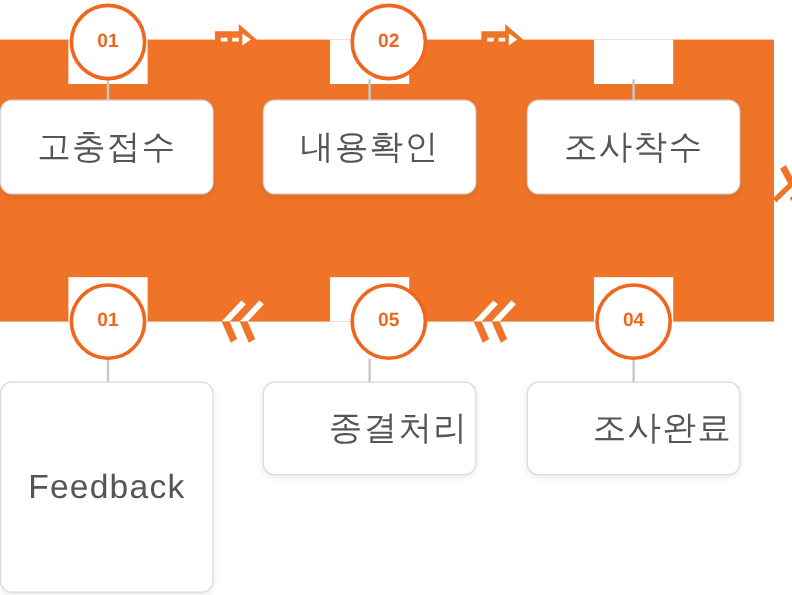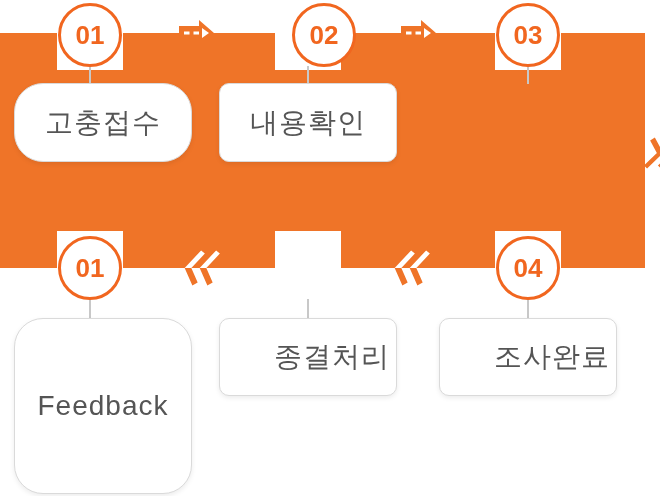--- a/index.html
+++ b/index.html
@@ -16,21 +16,21 @@
     overflow:hidden;font-family:"Liberation Sans","DejaVu Sans",sans-serif;
   }
   .band{position:absolute;left:0;top:33px;width:645px;height:235px;background:var(--band);z-index:1;}
   .notch{position:absolute;width:66px;height:37px;background:#ffffff;z-index:2;}
   .notch.top{top:33px;}
   .notch.bottom{top:231px;}
   .circle{
     position:absolute;width:64px;height:64px;border-radius:50%;
     background:#ffffff;border:3px solid var(--accent);z-index:4;
     display:flex;align-items:center;justify-content:center;
-    color:var(--accent);font-size:26px;font-weight:bold;
+    color:var(--accent);font-size:16px;font-weight:bold;
   }
   .circle.top{top:3px;}
   .circle.bottom{top:236px;}
   .connector{position:absolute;width:2px;background:var(--connector);z-index:3;}
   .connector.top{top:66px;height:18px;}
   .connector.bottom{top:299px;height:20px;}
   .box{
     position:absolute;background:#ffffff;border:1px solid var(--box-border);
     border-radius:10px;box-shadow:0 2px 5px rgba(0,0,0,0.08);z-index:3;
     display:flex;align-items:center;justify-content:center;
@@ -43,21 +43,21 @@
   .chevron-wrap{position:absolute;top:249px;width:34px;height:38px;z-index:3;}
   .chevron-wrap svg{position:absolute;left:0;top:0;transform:skewX(-14deg);}
   .chev-white{clip-path:inset(0 0 19px 0);}
   .chev-orange{clip-path:inset(19px 0 0 0);}
   .wrap-chevron{position:absolute;left:645px;top:137px;width:30px;height:32px;z-index:3;}
   .wrap-chevron svg{transform:skewX(-14deg);}
   
   .c1 .notch,.c1-notch{left:57px;} .c2-notch{left:275px;} .c3-notch{left:495px;}
   .c1-circ{left:58px;} .c2-circ{left:292px;} .c3-circ{left:496px;}
   .c1-conn{left:89px;} .c2-conn{left:307px;} .c3-conn{left:527px;}
-  .c1-box{left:14px;border-radius:29px;} .c2-box{left:219px;} .c3-box{left:439px;}
+  .c1-box{left:0;} .c2-box{left:219px;} .c3-box{left:439px;}
 </style>
 </head>
 <body>
 
 <div class="stage">
 
   <div class="band"></div>
 
   <div class="notch top c1-notch"></div>
   <div class="notch top c2-notch"></div>
@@ -91,24 +91,24 @@
   </div>
 
   <div class="dash-arrow" style="left:401px;">
     <svg width="36" height="28" viewBox="0 0 36 28">
       <polygon points="0,7 20,7 20,1 35,14 20,27 20,21 0,21" fill="#EF7428"></polygon>
       <line x1="5" y1="14" x2="21" y2="14" stroke="#ffffff" stroke-width="3.2" stroke-dasharray="5.5 4"></line>
       <polygon points="23,9 30,14 23,19" fill="#ffffff"></polygon>
     </svg>
   </div>
 
-  <div class="circle top c3-circ">
-    <span>03</span>
+  <div class="connector top c3-conn"></div>
+  <div class="box top c3-box">
+    <span>조사착수</span>
   </div>
-  <div class="connector top c3-conn"></div>
 
   <div class="wrap-chevron">
     <svg width="30" height="32" viewBox="0 0 30 32">
       <path d="M4 2 L15 16 L4 30" fill="none" stroke="#EF7428" stroke-width="5"></path>
       <path d="M18 2 L29 16 L18 30" fill="none" stroke="#EF7428" stroke-width="5"></path>
     </svg>
   </div>
 
   <div class="circle bottom c3-circ">
     <span>04</span>
@@ -122,20 +122,23 @@
     <svg class="chev-white" width="34" height="38" viewBox="0 0 34 38">
       <path d="M15 3 L4 19 L15 35" fill="none" stroke="#ffffff" stroke-width="5.5"></path>
       <path d="M30 3 L19 19 L30 35" fill="none" stroke="#ffffff" stroke-width="5.5"></path>
     </svg>
     <svg class="chev-orange" width="34" height="38" viewBox="0 0 34 38">
       <path d="M15 3 L4 19 L15 35" fill="none" stroke="#EF7428" stroke-width="5.5"></path>
       <path d="M30 3 L19 19 L30 35" fill="none" stroke="#EF7428" stroke-width="5.5"></path>
     </svg>
   </div>
 
+  <div class="circle bottom c2-circ">
+    <span>05</span>
+  </div>
   <div class="connector bottom c2-conn"></div>
   <div class="box bottom c2-box">
     <span>종결처리</span>
   </div>
 
   <div class="chevron-wrap" style="left:184px;">
     <svg class="chev-white" width="34" height="38" viewBox="0 0 34 38">
       <path d="M15 3 L4 19 L15 35" fill="none" stroke="#ffffff" stroke-width="5.5"></path>
       <path d="M30 3 L19 19 L30 35" fill="none" stroke="#ffffff" stroke-width="5.5"></path>
     </svg>

